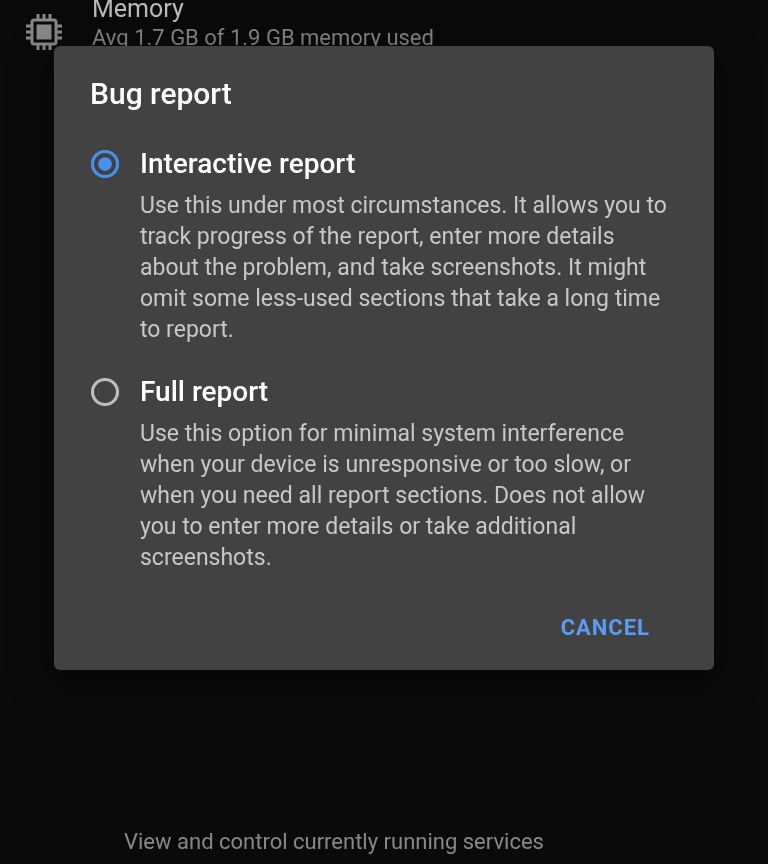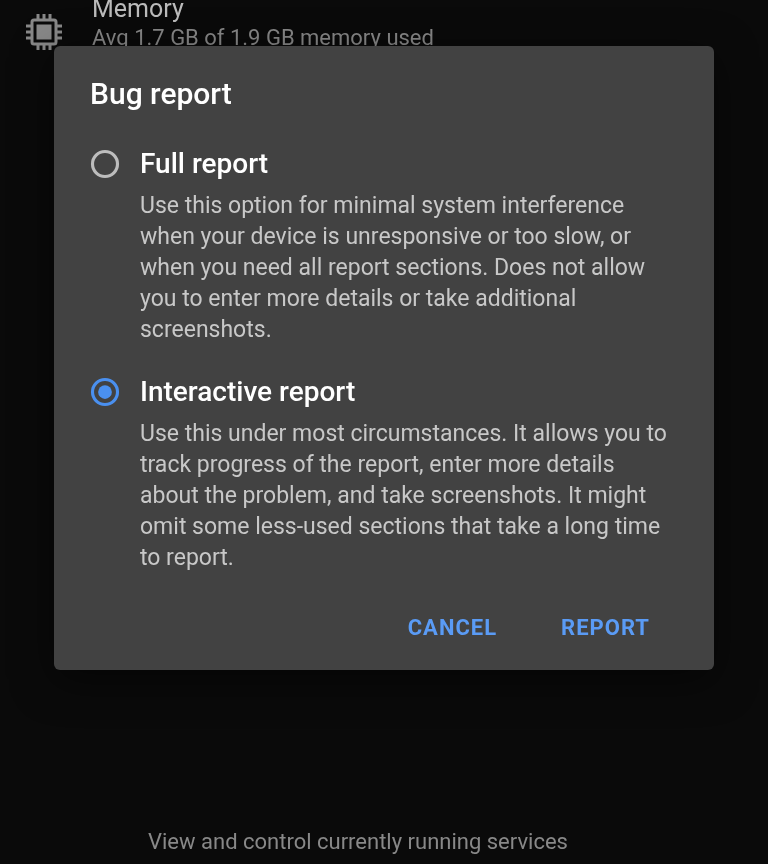--- a/index.html
+++ b/index.html
@@ -42,21 +42,21 @@
       margin-bottom: 2px;
       margin-top: -22px;
     }
     .bg-subtitle {
       font-size: 22px;
       color: #888;
     }
     .bg-bottom {
       position: absolute;
       bottom: 10px;
-      left: 148px;
+      left: 124px;
       font-size: 22px;
       color: #888;
     }
     .overlay {
       position: absolute;
       top: 0;
       left: 0;
       right: 0;
       bottom: 0;
       display: flex;
@@ -158,40 +158,39 @@
   <div class="bg-bottom">View and control currently running services</div>
 </div>
 
 <div class="overlay">
   <div class="dialog">
     <div class="dialog-title">Bug report</div>
 
     <div class="option">
       <div class="radio">
         <svg width="30" height="30" viewBox="0 0 24 24">
-          <circle cx="12" cy="12" r="10" fill="none" stroke="#bdbdbd" stroke-width="2.5"></circle>
-        </svg>
-      </div>
-      <div class="option-content">
-        <div class="option-title">Full report</div>
-        <div class="option-desc">Use this option for minimal system interference when your device is unresponsive or too slow, or when you need all report sections. Does not allow you to enter more details or take additional screenshots.</div>
-      </div>
-    </div>
-
-    <div class="option">
-      <div class="radio">
-        <svg width="30" height="30" viewBox="0 0 24 24">
           <circle cx="12" cy="12" r="10" fill="none" stroke="#4a90f0" stroke-width="2.5"></circle>
           <circle cx="12" cy="12" r="5.5" fill="#4a90f0"></circle>
         </svg>
       </div>
       <div class="option-content">
         <div class="option-title">Interactive report</div>
         <div class="option-desc">Use this under most circumstances. It allows you to track progress of the report, enter more details about the problem, and take screenshots. It might omit some less-used sections that take a long time to report.</div>
       </div>
     </div>
 
+    <div class="option">
+      <div class="radio">
+        <svg width="30" height="30" viewBox="0 0 24 24">
+          <circle cx="12" cy="12" r="10" fill="none" stroke="#bdbdbd" stroke-width="2.5"></circle>
+        </svg>
+      </div>
+      <div class="option-content">
+        <div class="option-title">Full report</div>
+        <div class="option-desc">Use this option for minimal system interference when your device is unresponsive or too slow, or when you need all report sections. Does not allow you to enter more details or take additional screenshots.</div>
+      </div>
+    </div>
+
     <div class="dialog-actions">
       <button class="dialog-btn">CANCEL</button>
-      <button class="dialog-btn">REPORT</button>
     </div>
   </div>
 </div>
 
 </body></html>

